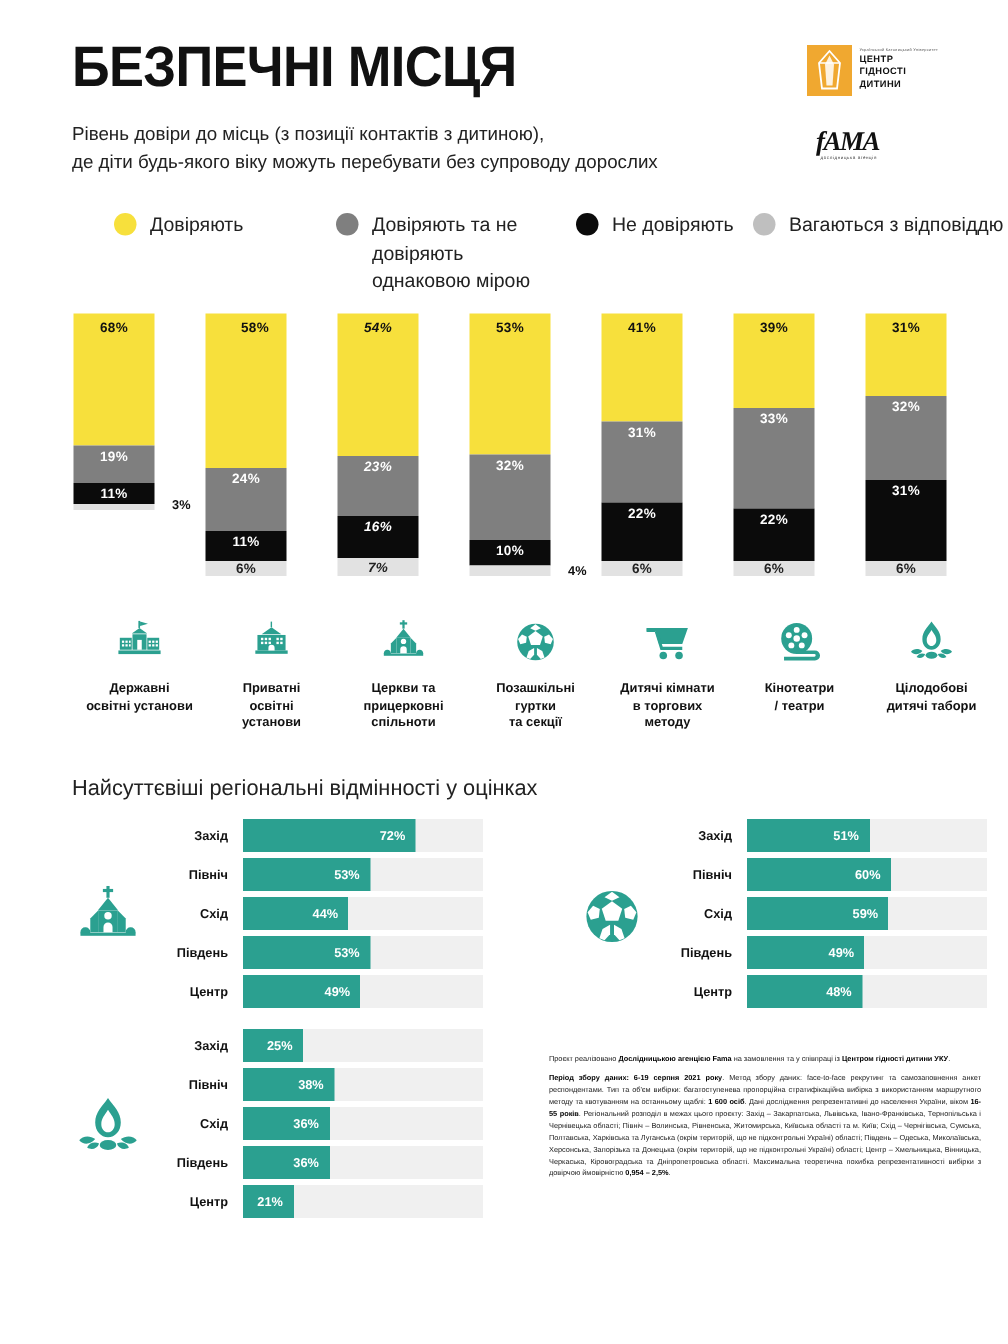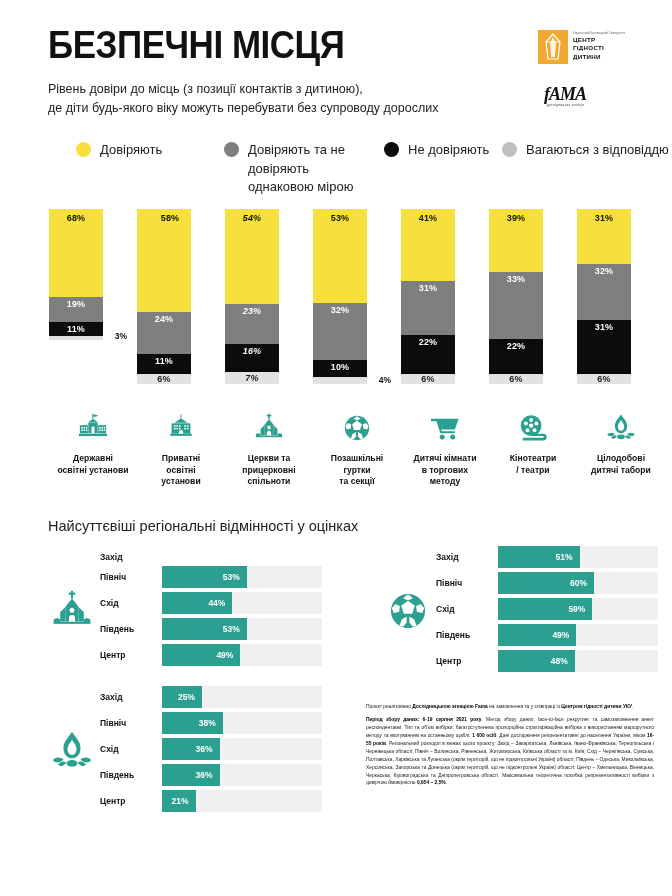--- a/index.html
+++ b/index.html
@@ -99,21 +99,21 @@
     font-size:14.5px; color:#222; font-weight:normal;
   }
   .regions { position:relative; margin-top:12px; }
   .region-row { display:flex; }
   .region-block { width:336px; display:flex; align-items:center; padding-left:44px; }
   .region-block.b3 { margin-top:10px; }
   .region-icon { width:56px; display:flex; justify-content:center; flex:none; }
   .region-bars { flex:1; padding-right:14px; }
   .rbar-row { display:flex; align-items:center; margin-bottom:4px; }
   .rbar-label {
-    width:62px; padding-right:10px;
+    width:62px; text-align:right; padding-right:10px;
     font-size:8.5px; font-weight:bold; color:#111; flex:none;
   }
   .rbar-track { flex:1; height:22px; background:#F0F0F0; position:relative; }
   .rbar-fill {
     height:100%; background:#2BA090;
     display:flex; align-items:center; justify-content:flex-end;
     padding-right:7px;
   }
   .rbar-val { font-size:8.5px; font-weight:bold; color:#fff; }
 
@@ -418,20 +418,25 @@
         <path d="M4.5 21.5 a2.4 2.4 0 0 1 2.5 2.5 V24.5 h-5 V24 a2.4 2.4 0 0 1 2.5-2.5z"></path>
         <path d="M27.5 21.5 a2.4 2.4 0 0 1 2.5 2.5 V24.5 h-5 V24 a2.4 2.4 0 0 1 2.5-2.5z"></path>
         <rect x="2" y="24.2" width="28" height="1.6"></rect>
         <circle cx="16" cy="15.6" r="1.9" fill="#fff"></circle>
         <path d="M16 19 a2.3 2.3 0 0 1 2.3 2.3 V24 h-4.6 v-2.7 A2.3 2.3 0 0 1 16 19z" fill="#fff"></path>
       </svg>
         </div>
         <div class="region-bars">
           <div class="rbar-row">
             <div class="rbar-label">Захід</div>
+            <div class="rbar-track">
+              <div class="rbar-fill" style="width: 72%;">
+                <span class="rbar-val">72%</span>
+              </div>
+            </div>
           </div>
           <div class="rbar-row">
             <div class="rbar-label">Північ</div>
             <div class="rbar-track">
               <div class="rbar-fill" style="width: 53%;">
                 <span class="rbar-val">53%</span>
               </div>
             </div>
           </div>
           <div class="rbar-row">

